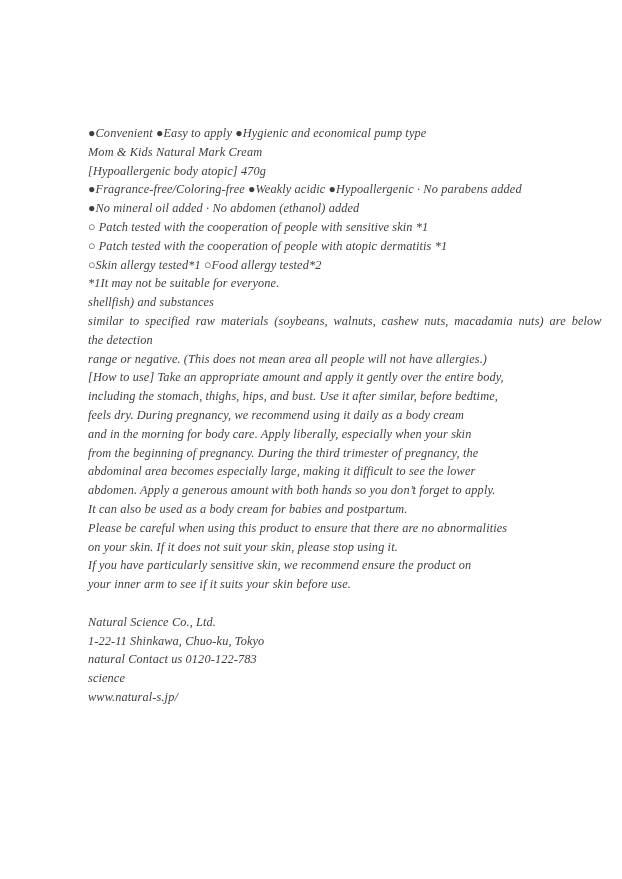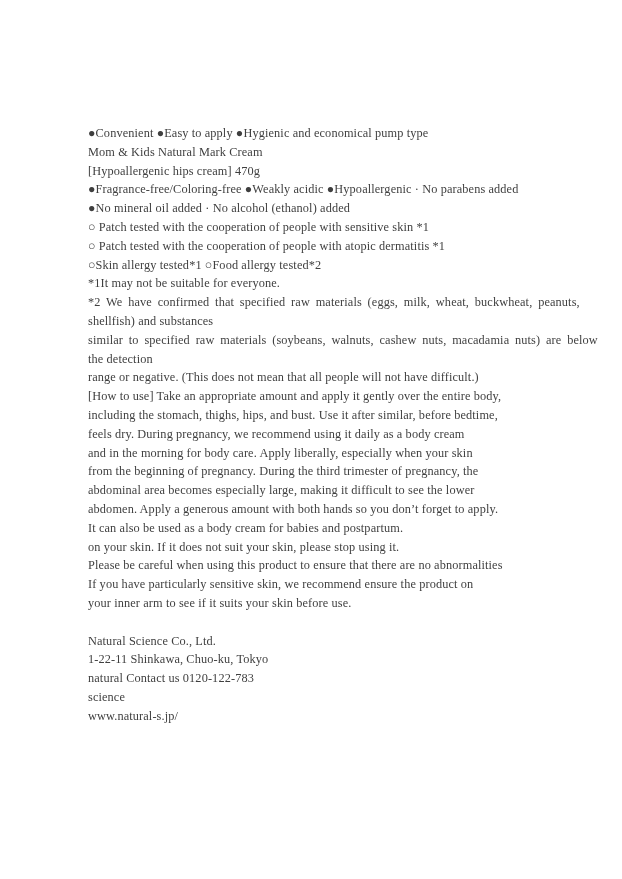--- a/index.html
+++ b/index.html
@@ -20,58 +20,58 @@
     width: 470px;
     font-family: "Liberation Serif", "DejaVu Serif", "DejaVu Sans", serif;
     font-size: 12.3px;
     color: #3f3f3f;
     letter-spacing: 0.12px;
   }
   .line {
     height: 18.8px;
     line-height: 18.8px;
     white-space: pre;
+    font-style: italic;
   }
   
   .stretch {
     word-spacing: 2.6px;
   }
   
   .gap {
     margin-top: 18.8px;
   }
 </style>
 </head>
 <body>
 
 <div class="doc-block">
   <div class="line">●Convenient ●Easy to apply ●Hygienic and economical pump type</div>
   <div class="line">Mom &amp; Kids Natural Mark Cream</div>
-  <div class="line">[Hypoallergenic hips cream] 470g</div>
+  <div class="line">[Hypoallergenic body atopic] 470g</div>
   <div class="line">●Fragrance-free/Coloring-free ●Weakly acidic ●Hypoallergenic · No parabens added</div>
-  <div class="line">●No mineral oil added · No alcohol (ethanol) added</div>
+  <div class="line">●No mineral oil added · No abdomen (ethanol) added</div>
   <div class="line">○ Patch tested with the cooperation of people with sensitive skin *1</div>
   <div class="line">○ Patch tested with the cooperation of people with atopic dermatitis *1</div>
   <div class="line">○Skin allergy tested*1 ○Food allergy tested*2</div>
   <div class="line">*1It may not be suitable for everyone.</div>
-  <div class="line stretch">*2 We have confirmed that specified raw materials (eggs, milk, wheat, buckwheat, peanuts,</div>
   <div class="line">shellfish) and substances</div>
   <div class="line stretch">similar to specified raw materials (soybeans, walnuts, cashew nuts, macadamia nuts) are below</div>
   <div class="line">the detection</div>
-  <div class="line">range or negative. (This does not mean that all people will not have difficult.)</div>
+  <div class="line">range or negative. (This does not mean area all people will not have allergies.)</div>
   <div class="line">[How to use] Take an appropriate amount and apply it gently over the entire body,</div>
   <div class="line">including the stomach, thighs, hips, and bust. Use it after similar, before bedtime,</div>
   <div class="line">feels dry. During pregnancy, we recommend using it daily as a body cream</div>
   <div class="line">and in the morning for body care. Apply liberally, especially when your skin</div>
   <div class="line">from the beginning of pregnancy. During the third trimester of pregnancy, the</div>
   <div class="line">abdominal area becomes especially large, making it difficult to see the lower</div>
   <div class="line">abdomen. Apply a generous amount with both hands so you don’t forget to apply.</div>
   <div class="line">It can also be used as a body cream for babies and postpartum.</div>
+  <div class="line">Please be careful when using this product to ensure that there are no abnormalities</div>
   <div class="line">on your skin. If it does not suit your skin, please stop using it.</div>
-  <div class="line">Please be careful when using this product to ensure that there are no abnormalities</div>
   <div class="line">If you have particularly sensitive skin, we recommend ensure the product on</div>
   <div class="line">your inner arm to see if it suits your skin before use.</div>
   <div class="line gap">Natural Science Co., Ltd.</div>
   <div class="line">1-22-11 Shinkawa, Chuo-ku, Tokyo</div>
   <div class="line">natural Contact us 0120-122-783</div>
   <div class="line">science</div>
   <div class="line">www.natural-s.jp/</div>
 </div>
 
 </body></html>

